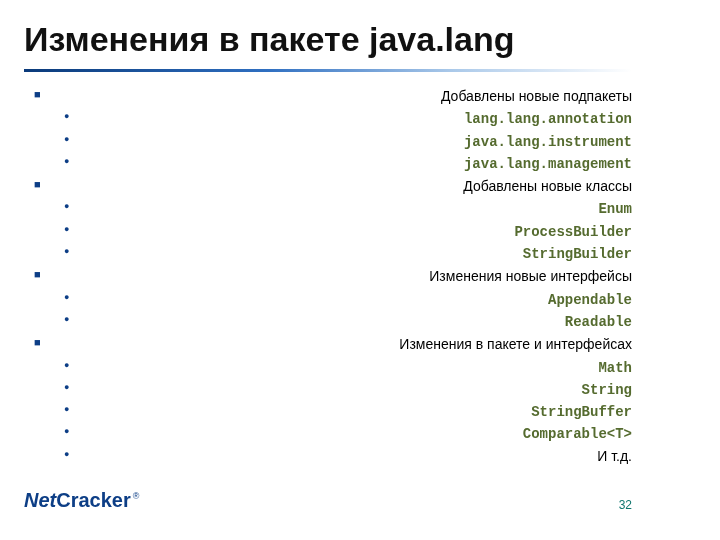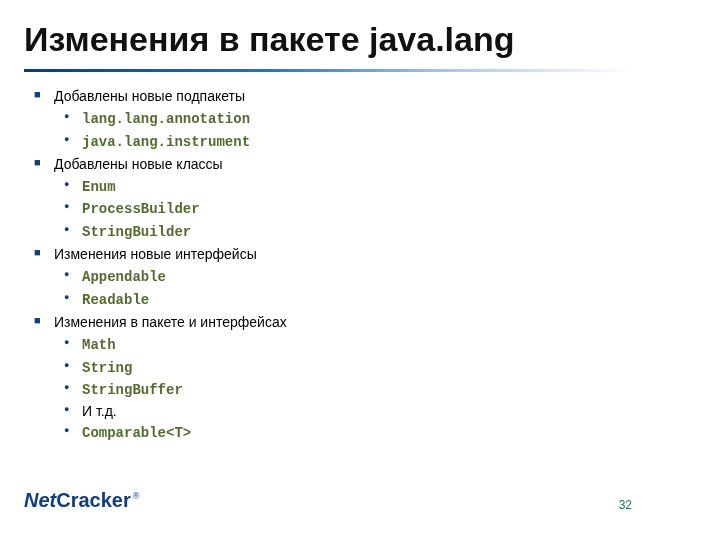--- a/index.html
+++ b/index.html
@@ -2,21 +2,21 @@
 <html><head>
 <meta charset="utf-8">
 <style>
   * { margin: 0; padding: 0; box-sizing: border-box; }
   html, body { width: 720px; height: 540px; background: #fff; font-family: Arial, Helvetica, sans-serif; color: #000; }
   .slide { position: relative; width: 656px; height: 540px; padding: 20px 24px 0 24px; }
   .title { font-size: 34px; font-weight: bold; color: #111; margin-bottom: 10px; }
   .rule { height: 3px; width: 100%; margin-bottom: 14px;
           background: linear-gradient(to right, #0a3a7a 0%, #2f6fc1 40%, #a9c8e9 70%, #ffffff 100%); }
   .content { font-size: 14px; line-height: 1.45; padding-left: 6px; }
-  ul.level1 { list-style: none; }
+  ul.level1 { list-style: none; text-align: right; }
   ul.level1 > li { position: relative; padding-left: 24px; margin-bottom: 2px; }
   ul.level1 > li::before { content: "■"; position: absolute; left: 4px; top: 1px; font-size: 11px; color: #0d3e86; }
   ul.level2 { list-style: none; margin-top: 2px; }
   ul.level2 > li { position: relative; padding-left: 28px; margin-bottom: 1px; }
   ul.level2 > li::before { content: "●"; position: absolute; left: 10px; top: 2px; font-size: 9px; color: #0d3e86; }
   .code { font-family: "Courier New", Courier, monospace; font-weight: bold; color: #556b2f; }
   .plain { color: #000; }
   .footer { position: absolute; left: 0; bottom: 28px; width: 100%; padding: 0 24px; display: flex; justify-content: space-between; align-items: flex-end; }
   .logo { display: flex; align-items: baseline; }
   .logo .net { font-style: italic; font-weight: bold; color: #0d3e86; font-size: 20px; }
@@ -31,20 +31,21 @@
   <div class="title">Изменения в пакете java.lang</div>
   <div class="rule"></div>
 
   <div class="content">
     <ul class="level1">
       <li>
         <span>Добавлены новые подпакеты</span>
         <ul class="level2">
           <li><span class="code">lang.lang.annotation</span></li>
           <li><span class="code">java.lang.instrument</span></li>
+          <li><span class="code">java.lang.management</span></li>
         </ul>
       </li>
       <li>
         <span>Добавлены новые классы</span>
         <ul class="level2">
           <li><span class="code">Enum</span></li>
           <li><span class="code">ProcessBuilder</span></li>
           <li><span class="code">StringBuilder</span></li>
         </ul>
       </li>
@@ -54,22 +55,22 @@
           <li><span class="code">Appendable</span></li>
           <li><span class="code">Readable</span></li>
         </ul>
       </li>
       <li>
         <span>Изменения в пакете и интерфейсах</span>
         <ul class="level2">
           <li><span class="code">Math</span></li>
           <li><span class="code">String</span></li>
           <li><span class="code">StringBuffer</span></li>
+          <li><span class="code">Comparable&lt;T&gt;</span></li>
           <li><span class="plain">И т.д.</span></li>
-          <li><span class="code">Comparable&lt;T&gt;</span></li>
         </ul>
       </li>
     </ul>
   </div>
 
   <div class="footer">
     <div class="logo">
       <span class="net">Net</span>
         <span class="cracker">Cracker</span>
         <span class="reg">®</span>

